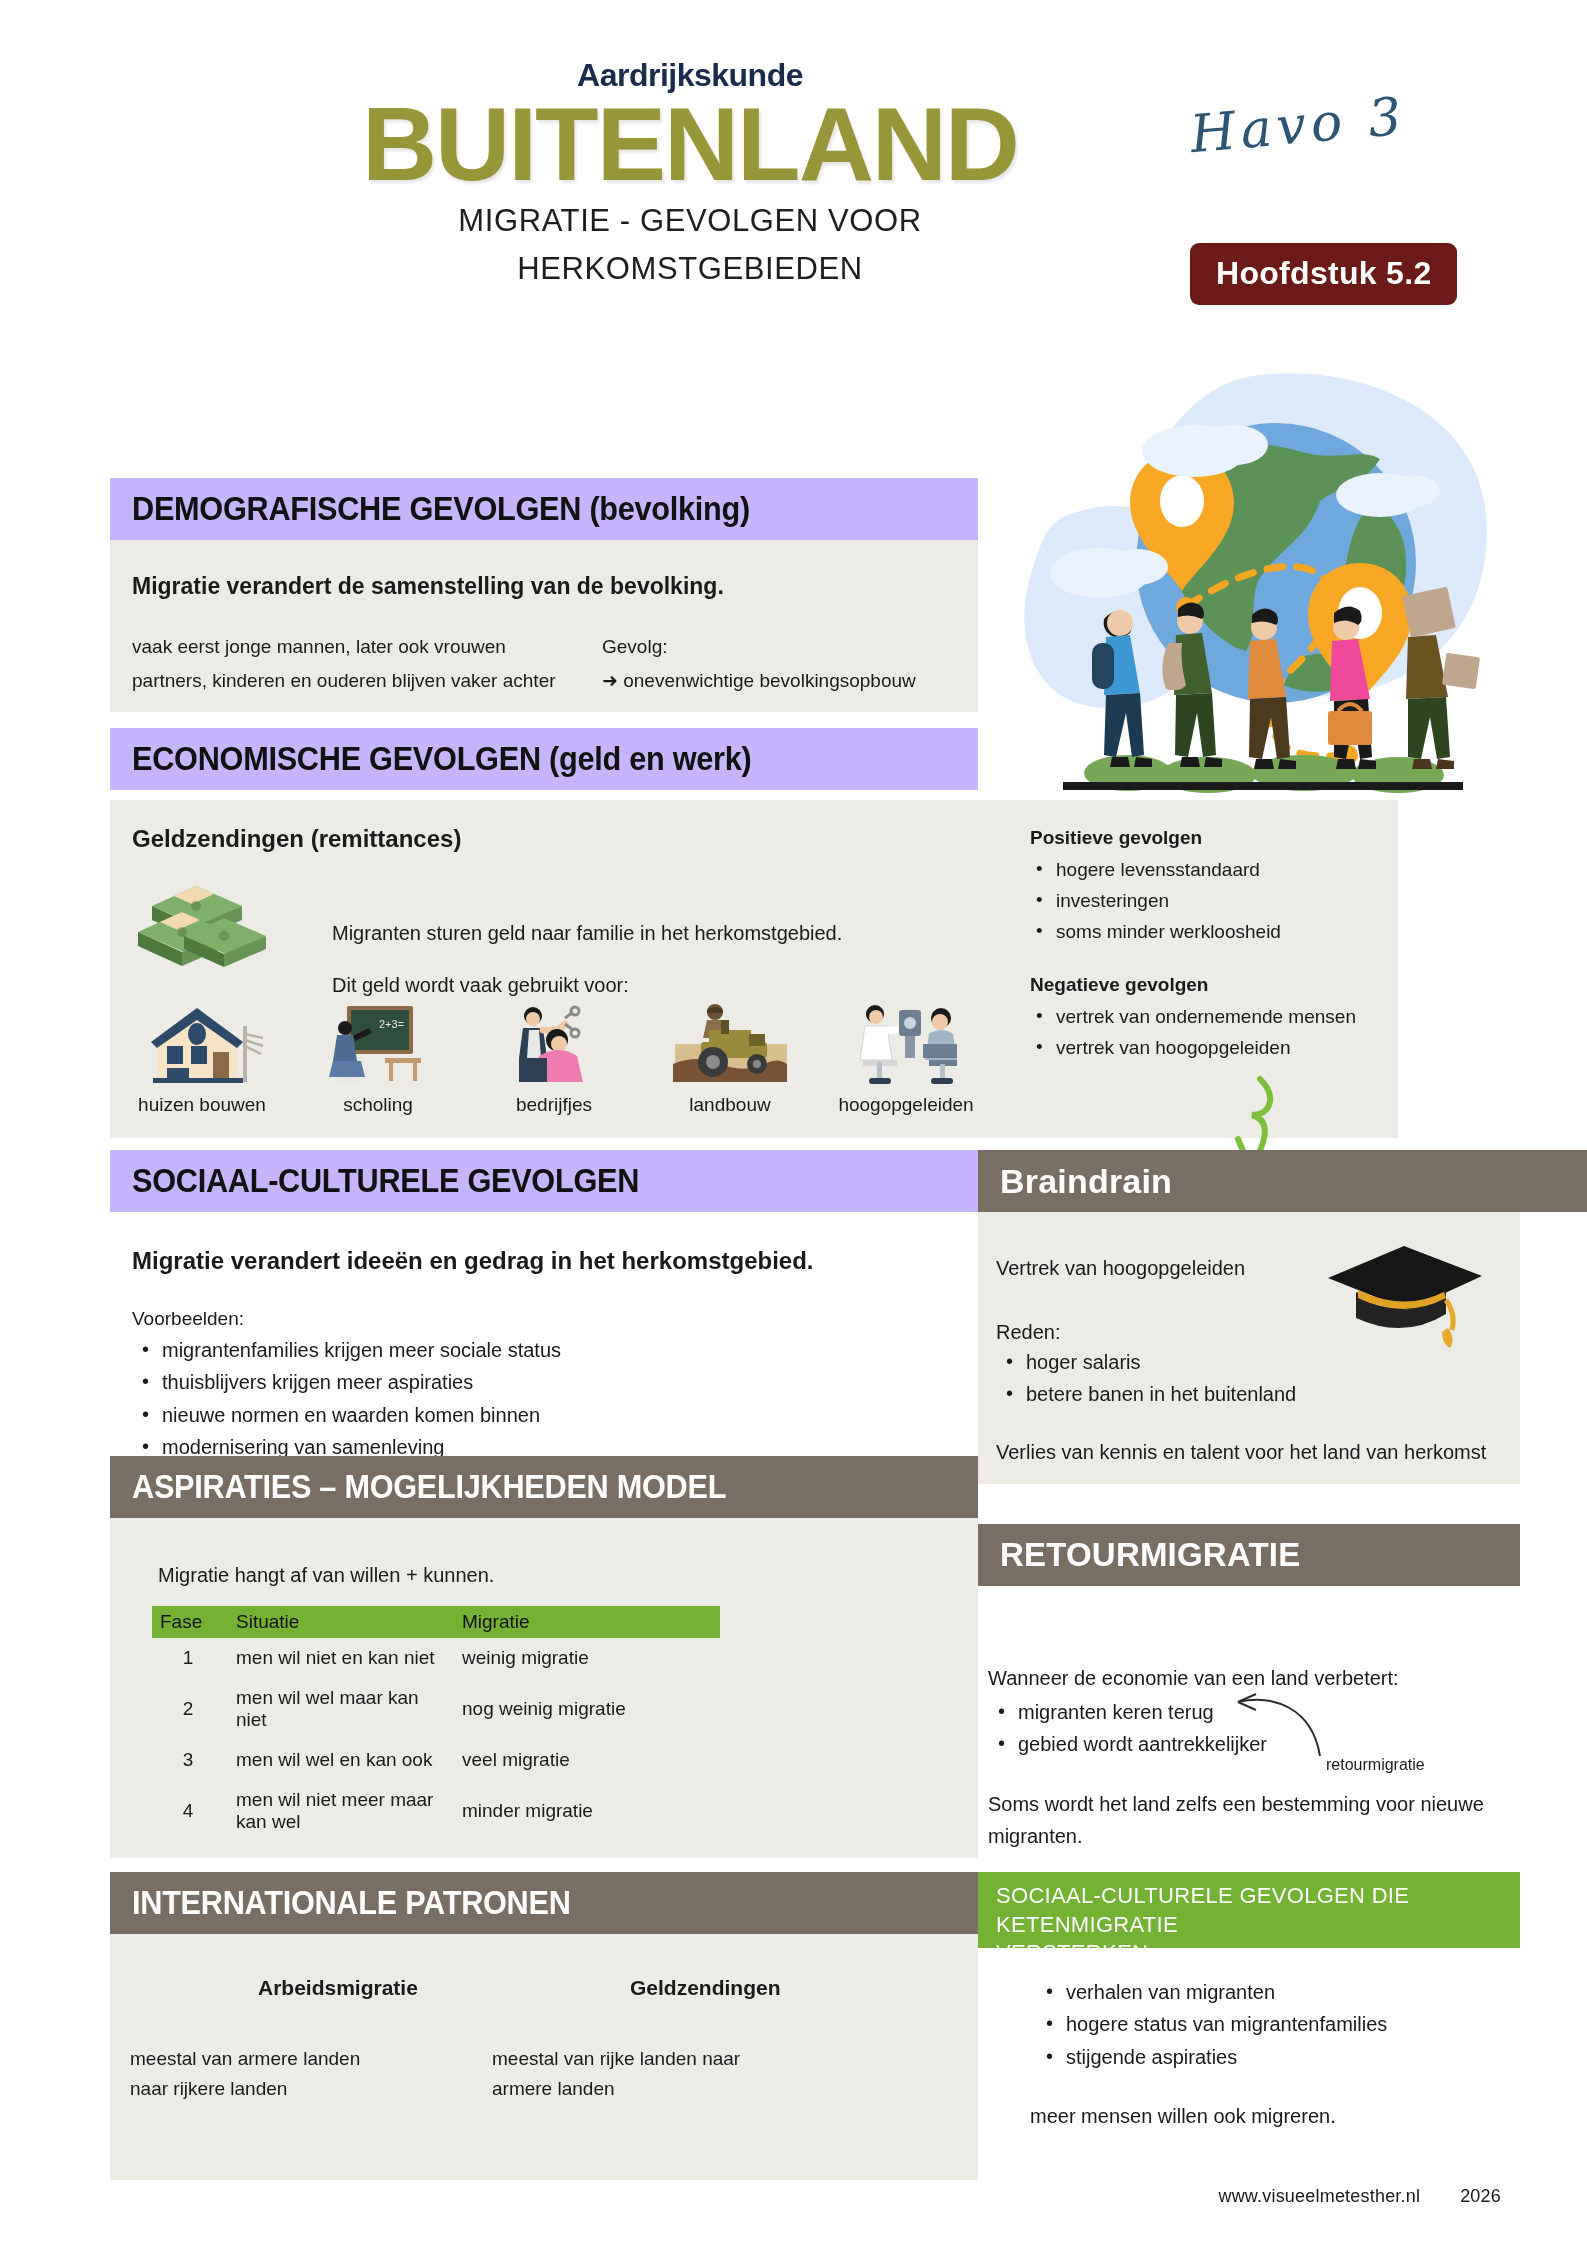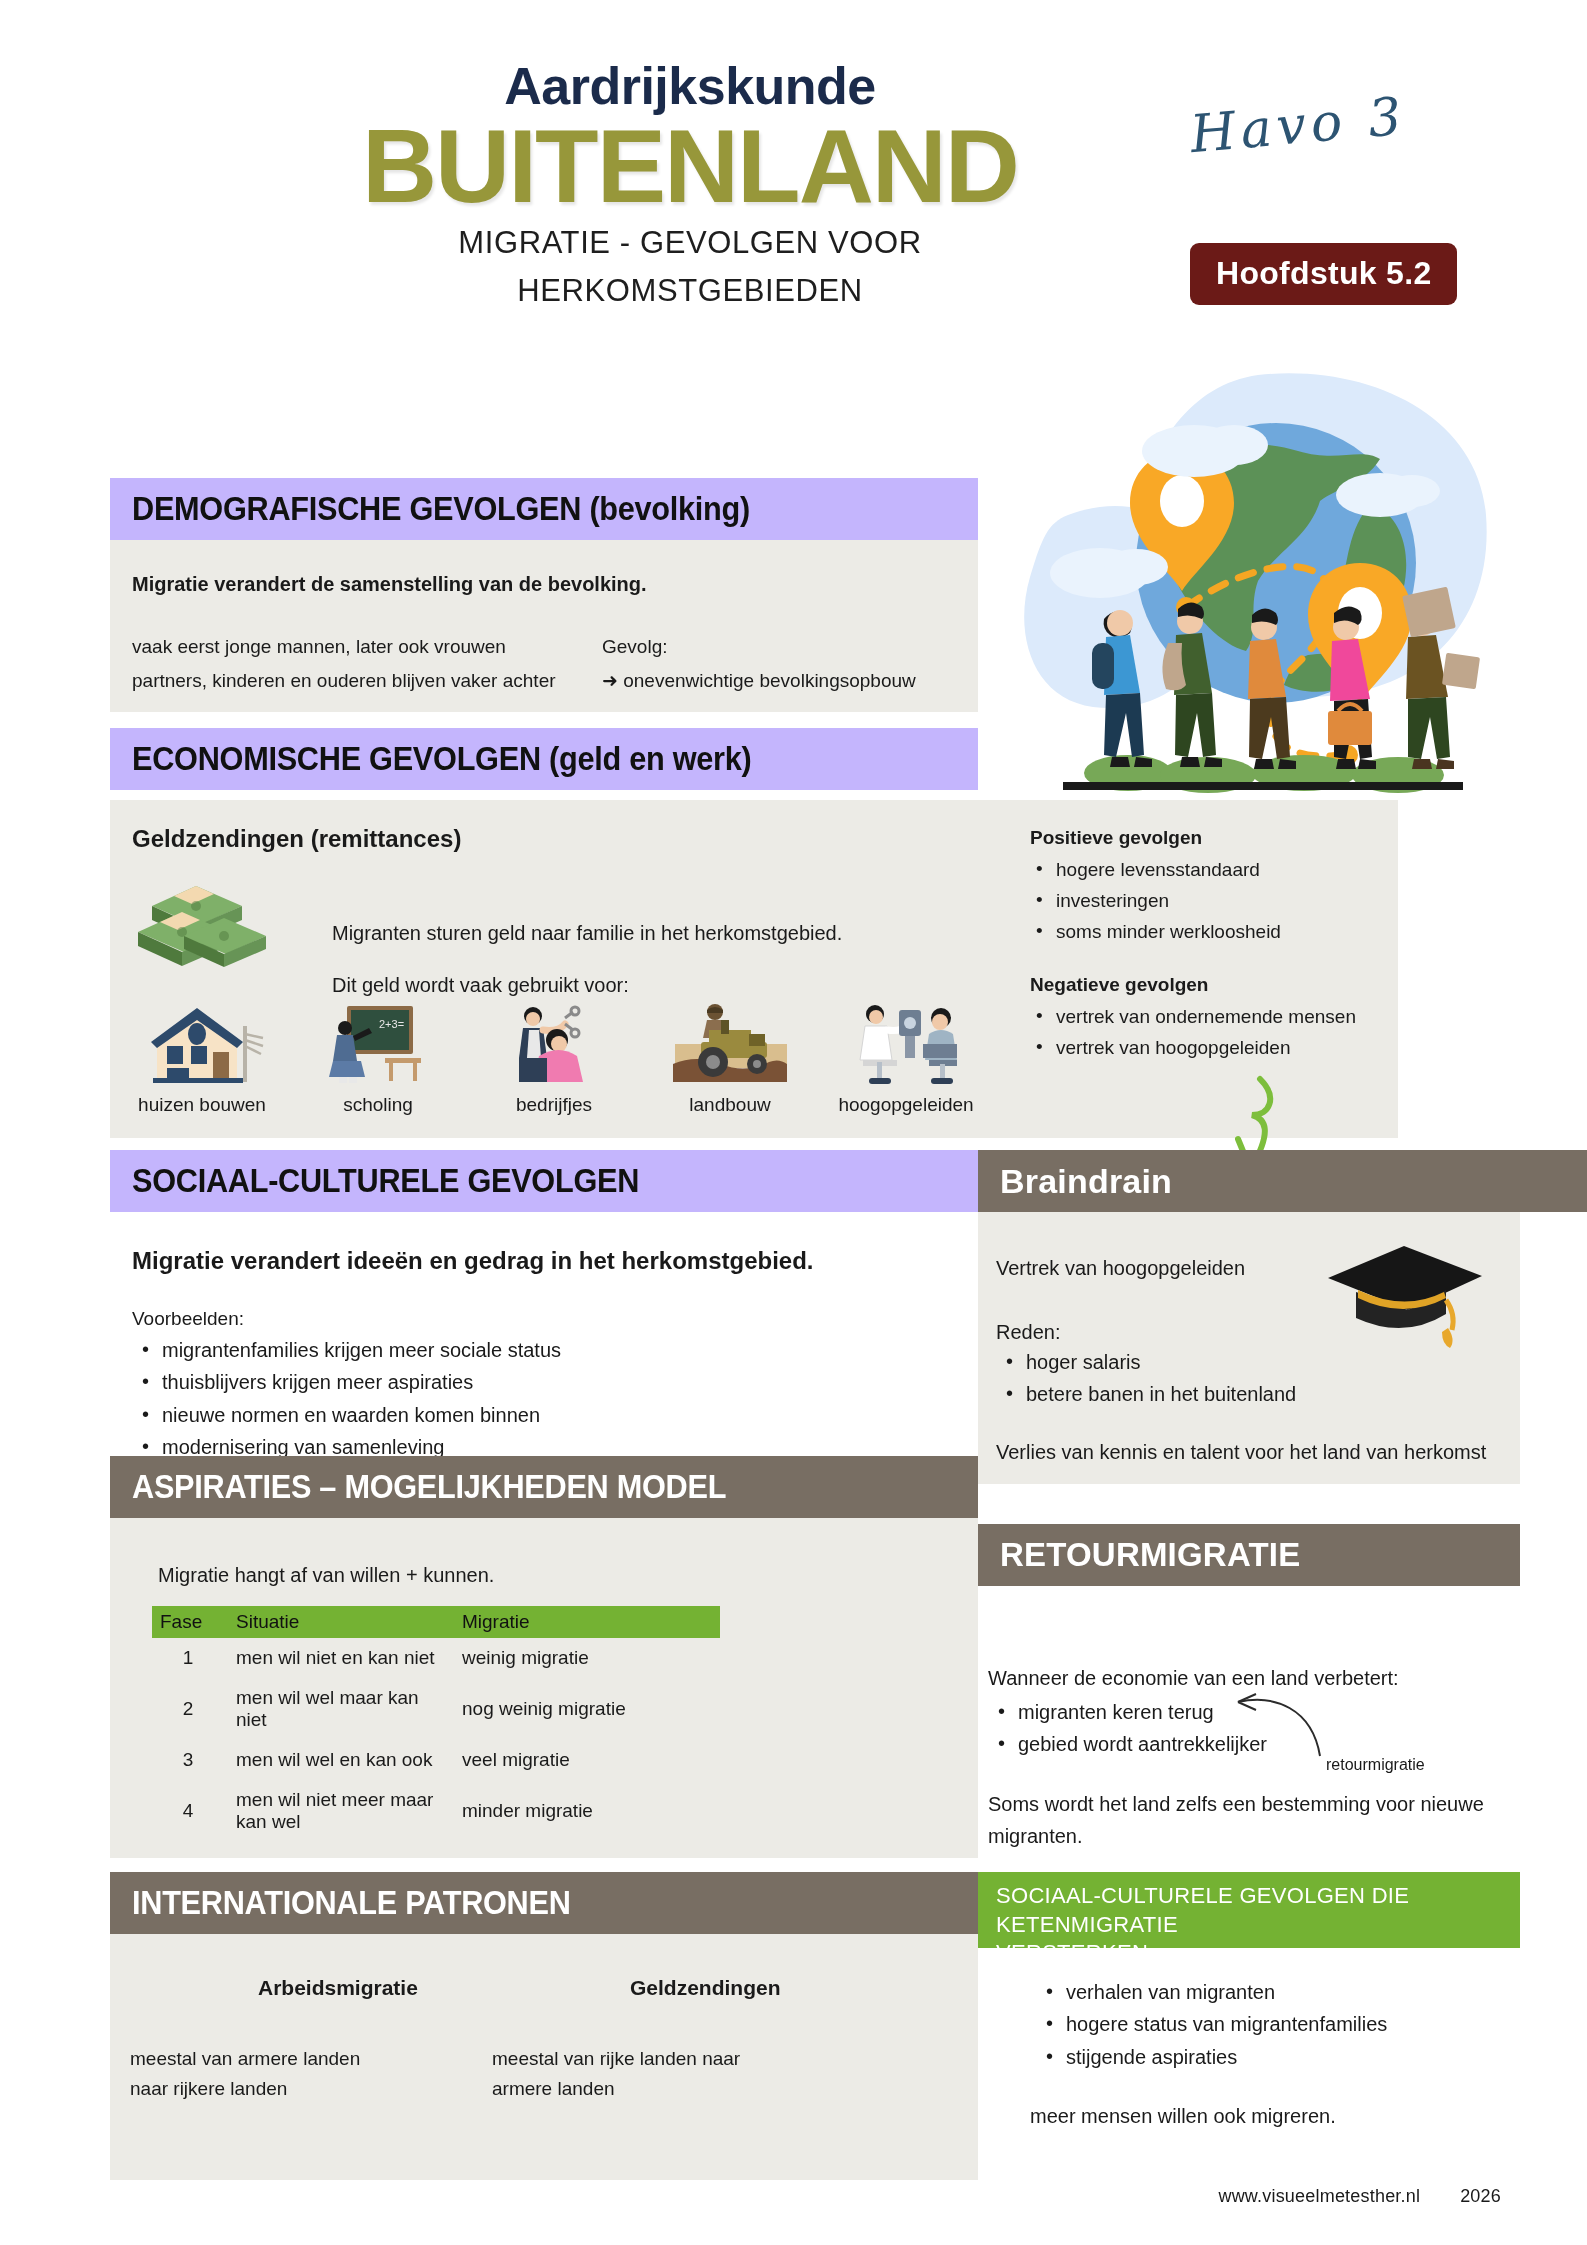--- a/index.html
+++ b/index.html
@@ -27,21 +27,21 @@
     height: 420px;
   }
   .title-stack {
     position: absolute;
     left: 340px;
     top: 58px;
     width: 700px;
     text-align: center;
   }
   .t-sub {
-    font-size: 52px;
+    font-size: 32px;
     font-weight: bold;
     color: #1B2B4B;
     letter-spacing: -0.5px;
     line-height: 1.1;
   }
   .t-main {
     font-size: 104px;
     font-weight: bold;
     color: #97973A;
     letter-spacing: -2px;
@@ -133,21 +133,21 @@
   .panel {
     position: absolute;
   }
   .panel-grey { background: #ECEBE6; }
   .panel-white { background: #ffffff; }
 
   .txt { color: #1A1A1A; }
   .b { font-weight: bold; }
 
   .p-lead {
-    font-size: 20px;
+    font-size: 23px;
     font-weight: bold;
     line-height: 1.4;
   }
   .p-body {
     font-size: 19px;
     line-height: 1.55;
   }
   .p-body-lg {
     font-size: 20px;
     line-height: 1.6;

